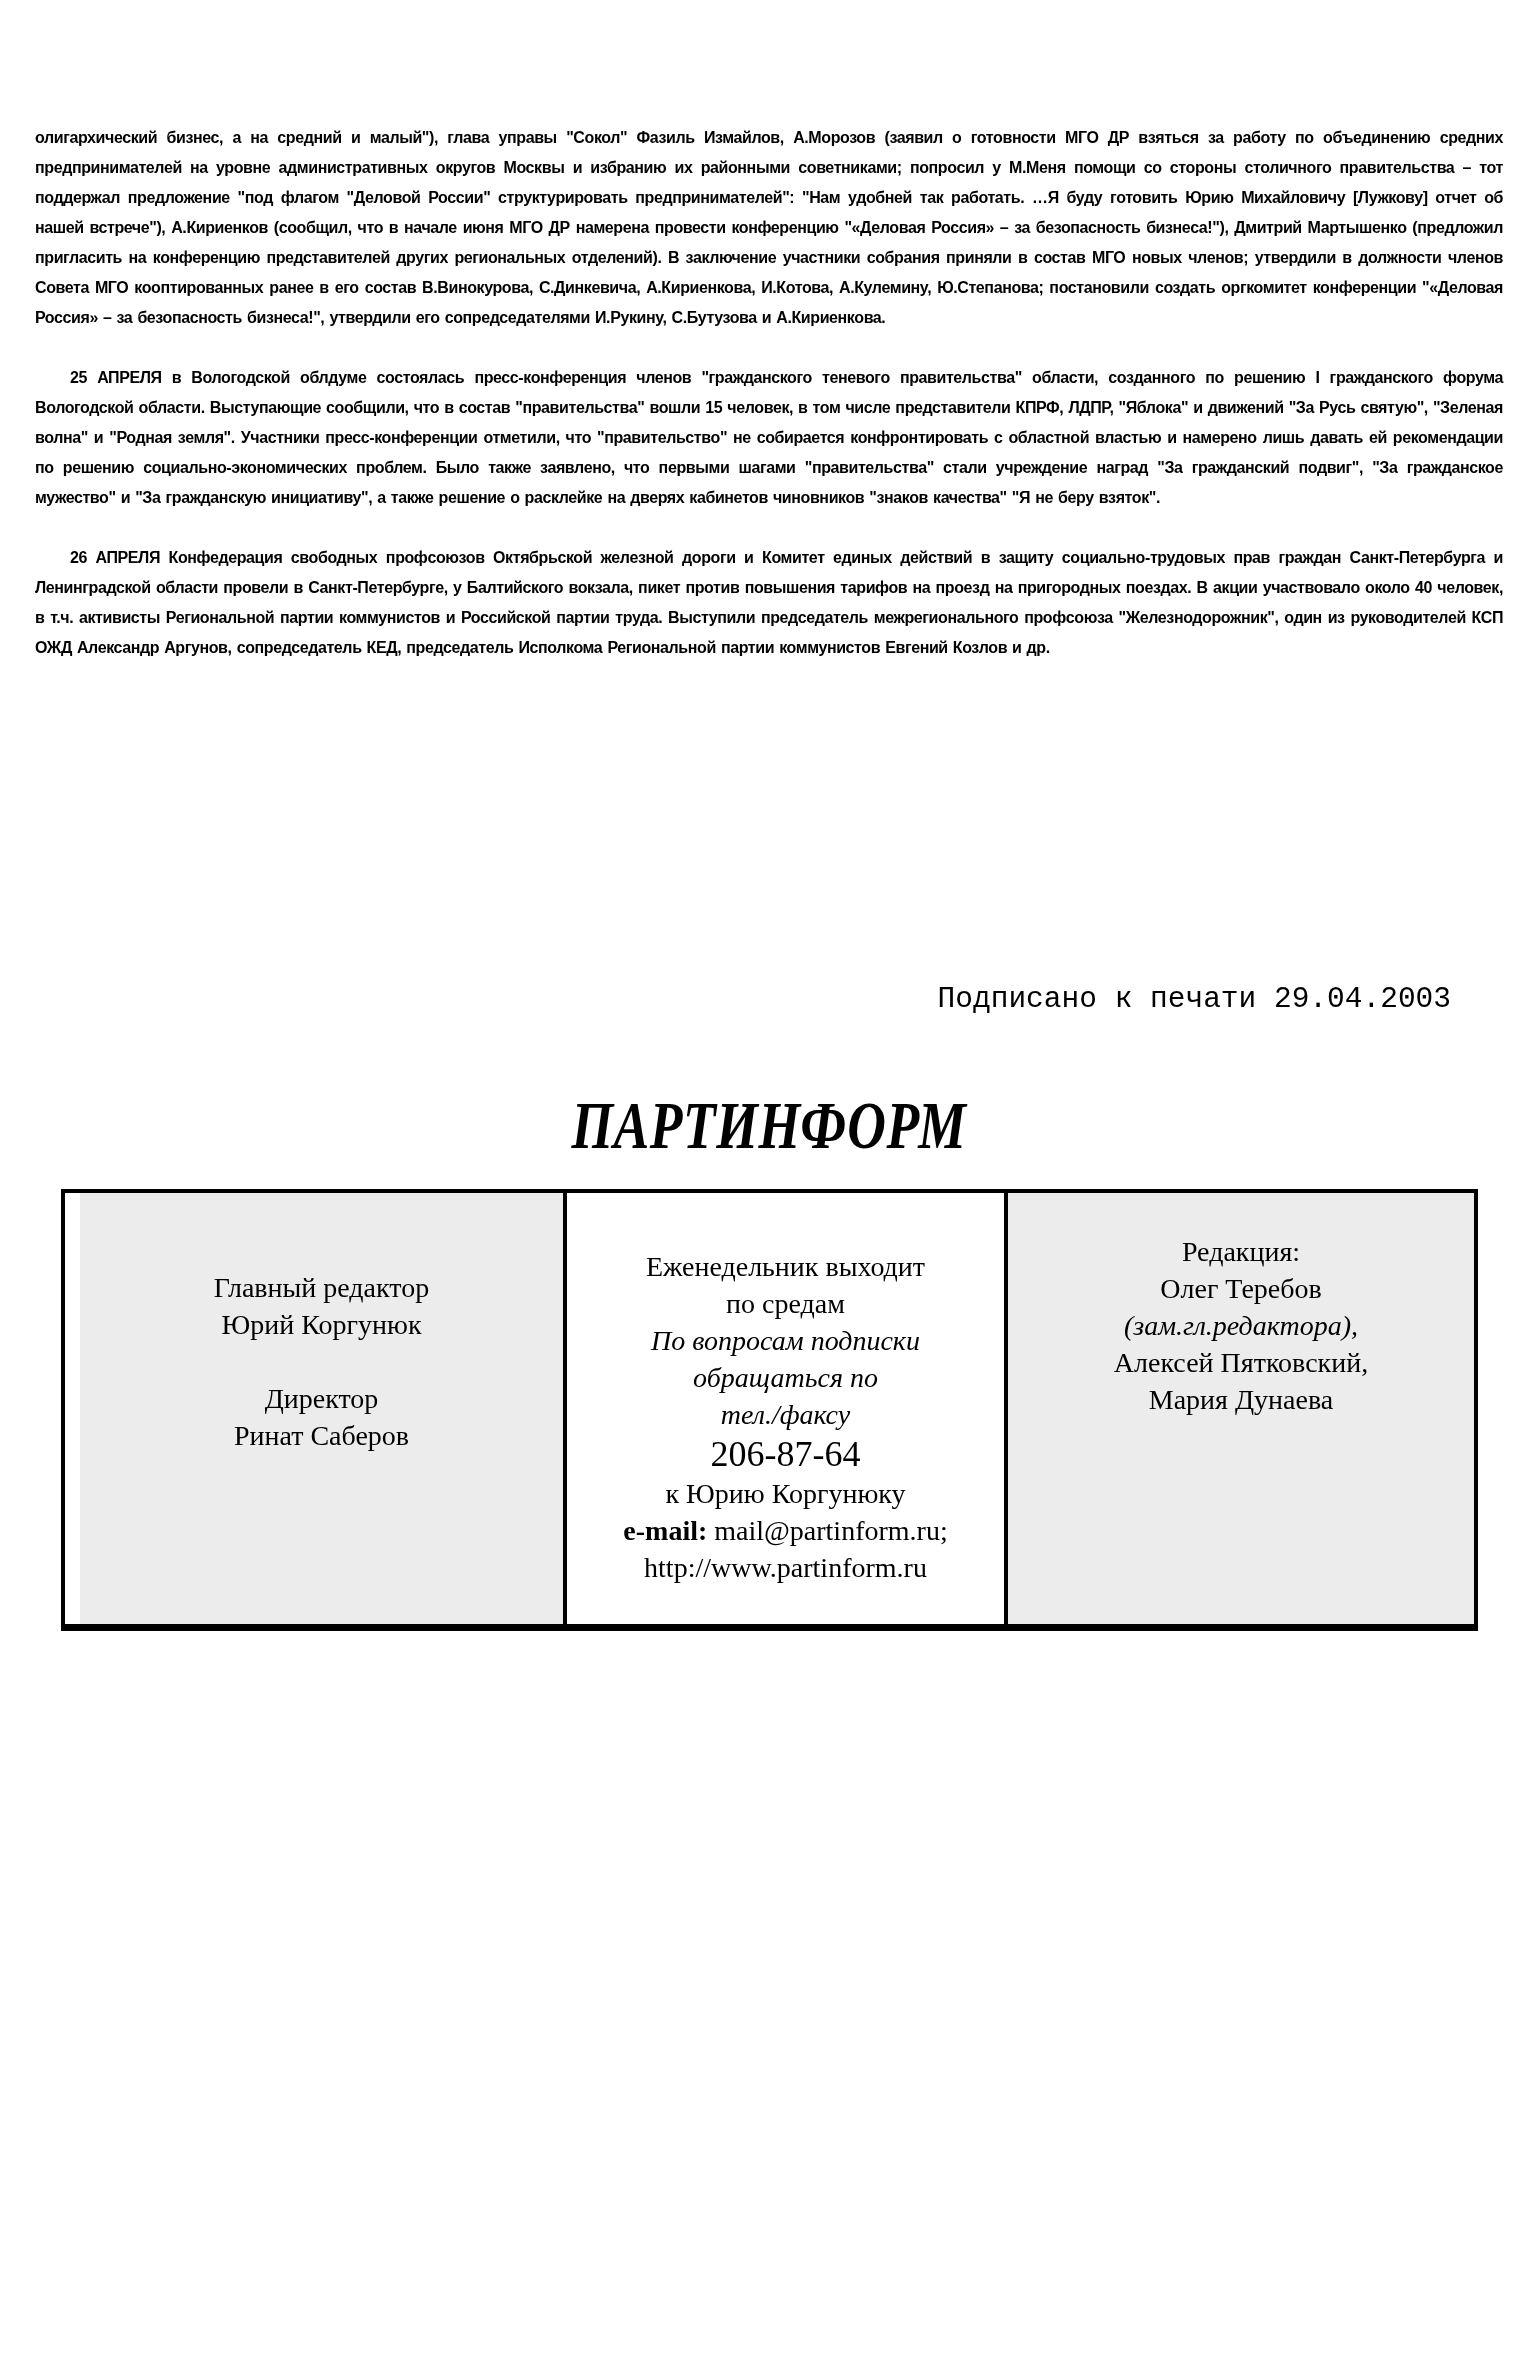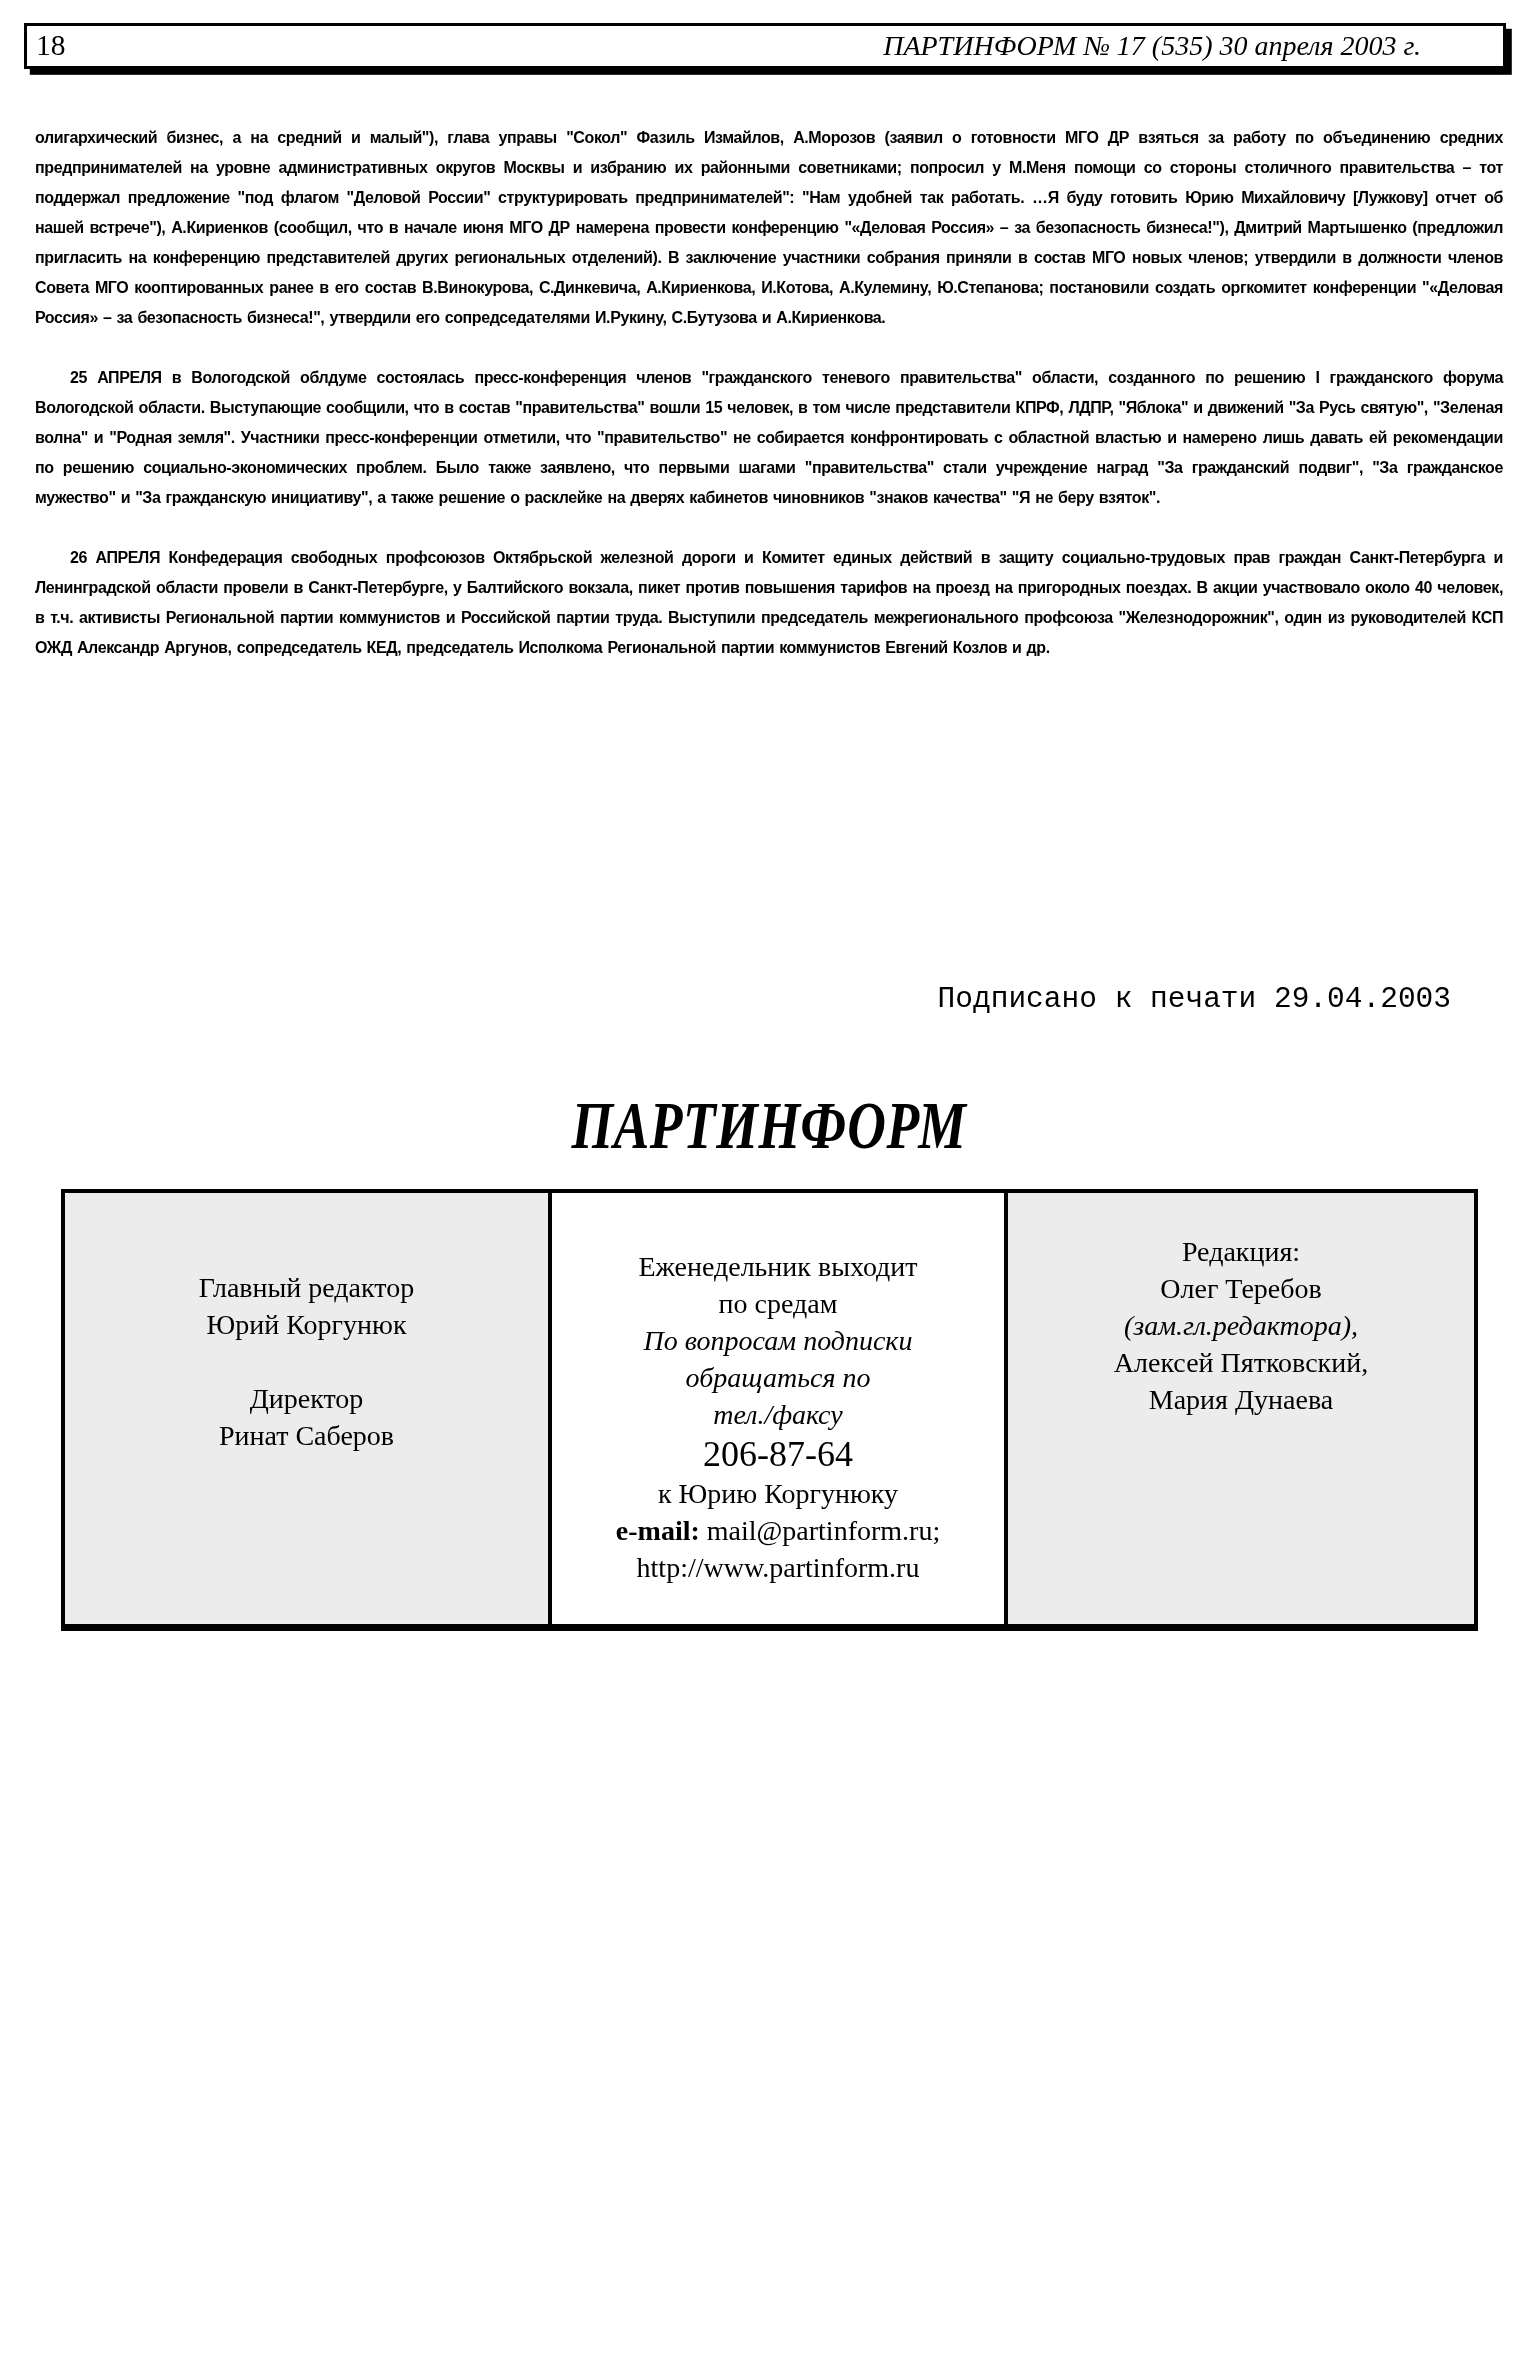--- a/index.html
+++ b/index.html
@@ -111,20 +111,21 @@
     text-align: center;
     font-family: "Liberation Serif", serif;
     font-size: 28px;
     line-height: 37px;
   }
   .cell-left  {
     width: 487px;
     background: #ececec;
     border-right: 4.5px solid #000;
     padding-top: 76px;
+    margin-left: 15px;
   }
   .cell-mid   {
     flex: 1;
     background: #ffffff;
     border-right: 4.5px solid #000;
     padding-top: 55px;
   }
   .cell-right {
     width: 466px;
     background: #ececec;
@@ -133,24 +134,20 @@
   .cell-line.b { font-weight: normal; }
   .cell-line.i { font-style: italic; }
   .cell-line.large { font-size: 36px; line-height: 42px; }
   .cell-line .b { font-weight: bold; margin-top: 24px; }
 </style>
 </head>
 <body>
 
 <div class="page">
 
-  <div class="header-box">
-    <span class="page-num">18</span>
-    <span class="issue-title">ПАРТИНФОРМ № 17 (535) 30 апреля 2003 г.</span>
-  </div>
 
   <div class="body-text">
       <p class="body-par">олигархический бизнес, а на средний и малый"), глава управы "Сокол" Фазиль Измайлов, А.Морозов (заявил о готовности МГО ДР взяться за работу по объединению средних предпринимателей на уровне административных округов Москвы и избранию их районными советниками; попросил у М.Меня помощи со стороны столичного правительства – тот поддержал предложение "под флагом "Деловой России" структурировать предпринимателей": "Нам удобней так работать. …Я буду готовить Юрию Михайловичу [Лужкову] отчет об нашей встрече"), А.Кириенков (сообщил, что в начале июня МГО ДР намерена провести конференцию "«Деловая Россия» – за безопасность бизнеса!"), Дмитрий Мартышенко (предложил пригласить на конференцию представителей других региональных отделений). В заключение участники собрания приняли в состав МГО новых членов; утвердили в должности членов Совета МГО кооптированных ранее в его состав В.Винокурова, С.Динкевича, А.Кириенкова, И.Котова, А.Кулемину, Ю.Степанова; постановили создать оргкомитет конференции "«Деловая Россия» – за безопасность бизнеса!", утвердили его сопредседателями И.Рукину, С.Бутузова и А.Кириенкова.</p>
       <p class="body-par indent">25 АПРЕЛЯ в Вологодской облдуме состоялась пресс-конференция членов "гражданского теневого правительства" области, созданного по решению I гражданского форума Вологодской области. Выступающие сообщили, что в состав "правительства" вошли 15 человек, в том числе представители КПРФ, ЛДПР, "Яблока" и движений "За Русь святую", "Зеленая волна" и "Родная земля". Участники пресс-конференции отметили, что "правительство" не собирается конфронтировать с областной властью и намерено лишь давать ей рекомендации по решению социально-экономических проблем. Было также заявлено, что первыми шагами "правительства" стали учреждение наград "За гражданский подвиг", "За гражданское мужество" и "За гражданскую инициативу", а также решение о расклейке на дверях кабинетов чиновников "знаков качества" "Я не беру взяток".</p>
       <p class="body-par indent">26 АПРЕЛЯ Конфедерация свободных профсоюзов Октябрьской железной дороги и Комитет единых действий в защиту социально-трудовых прав граждан Санкт-Петербурга и Ленинградской области провели в Санкт-Петербурге, у Балтийского вокзала, пикет против повышения тарифов на проезд на пригородных поездах. В акции участвовало около 40 человек, в т.ч. активисты Региональной партии коммунистов и Российской партии труда. Выступили председатель межрегионального профсоюза "Железнодорожник", один из руководителей КСП ОЖД Александр Аргунов, сопредседатель КЕД, председатель Исполкома Региональной партии коммунистов Евгений Козлов и др.</p>
     </div>
 
   <div class="signoff">Подписано к печати 29.04.2003</div>
 
   <div class="masthead">

